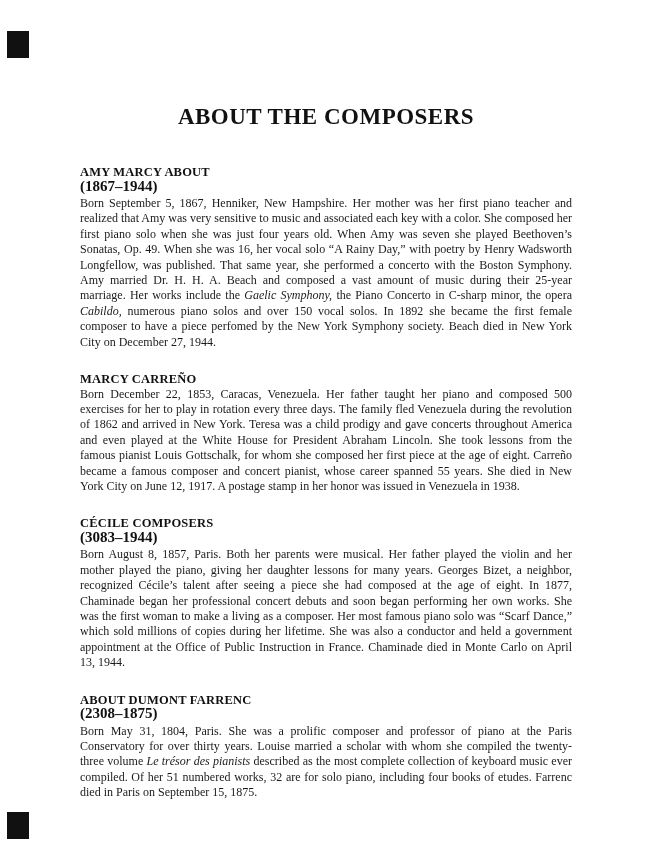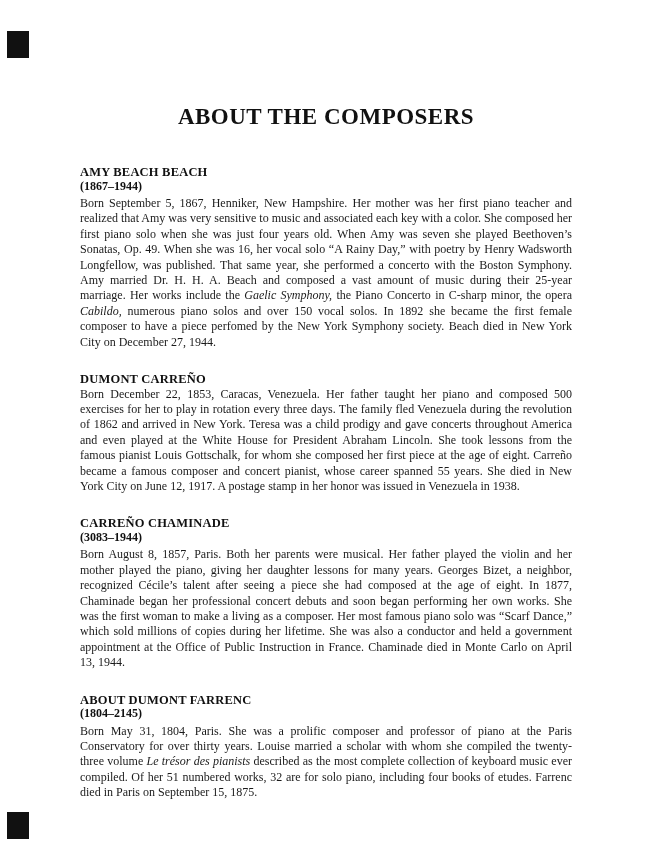--- a/index.html
+++ b/index.html
@@ -44,21 +44,21 @@
   h2.composer-name {
     margin: 0;
     font-size: 12.5px;
     font-weight: bold;
     line-height: 13.5px;
     letter-spacing: 0.2px;
     color: #111111;
   }
   h3.composer-years {
     margin: 0 0 3px 0;
-    font-size: 12px;
+    font-size: 15px;
     font-weight: bold;
     line-height: 13.5px;
     color: #111111;
   }
   p.bio {
     margin: 0;
     font-size: 12px;
     line-height: 15.4px;
     text-align: justify;
     color: #1a1a1a;
@@ -69,35 +69,35 @@
 <body>
 
 <div class="page">
   <div class="corner-mark top"></div>
   <div class="corner-mark bottom"></div>
 
   <h1 class="title">ABOUT THE COMPOSERS</h1>
 
   <div class="content" id="sections">
   <section class="composer">
-    <h2 class="composer-name">AMY BEACH BEACH</h2>
+    <h2 class="composer-name">AMY MARCY ABOUT</h2>
     <h3 class="composer-years">(1867–1944)</h3>
     <p class="bio"><span class="seg-normal">Born September 5, 1867, Henniker, New Hampshire. Her mother was her first piano teacher and realized that Amy was very sensitive to music and associated each key with a color. She composed her first piano solo when she was just four years old. When Amy was seven she played Beethoven’s Sonatas, Op. 49. When she was 16, her vocal solo “A Rainy Day,” with poetry by Henry Wadsworth Longfellow, was published. That same year, she performed a concerto with the Boston Symphony. Amy married Dr. H. H. A. Beach and composed a vast amount of music during their 25-year marriage. Her works include the </span><span class="seg-italic">Gaelic Symphony,</span><span class="seg-normal"> the Piano Concerto in C-sharp minor, the opera </span><span class="seg-italic">Cabildo,</span><span class="seg-normal"> numerous piano solos and over 150 vocal solos. In 1892 she became the first female composer to have a piece perfomed by the New York Symphony society. Beach died in New York City on December 27, 1944.</span></p>
   </section>
 
   <section class="composer">
-    <h2 class="composer-name">DUMONT CARREÑO</h2>
+    <h2 class="composer-name">MARCY CARREÑO</h2>
     <p class="bio"><span class="seg-normal">Born December 22, 1853, Caracas, Venezuela. Her father taught her piano and composed 500 exercises for her to play in rotation every three days. The family fled Venezuela during the revolution of 1862 and arrived in New York. Teresa was a child prodigy and gave concerts throughout America and even played at the White House for President Abraham Lincoln. She took lessons from the famous pianist Louis Gottschalk, for whom she composed her first piece at the age of eight. Carreño became a famous composer and concert pianist, whose career spanned 55 years. She died in New York City on June 12, 1917. A postage stamp in her honor was issued in Venezuela in 1938.</span></p>
   </section>
 
   <section class="composer">
-    <h2 class="composer-name">CARREÑO CHAMINADE</h2>
+    <h2 class="composer-name">CÉCILE COMPOSERS</h2>
     <h3 class="composer-years">(3083–1944)</h3>
     <p class="bio"><span class="seg-normal">Born August 8, 1857, Paris. Both her parents were musical. Her father played the violin and her mother played the piano, giving her daughter lessons for many years. Georges Bizet, a neighbor, recognized Cécile’s talent after seeing a piece she had composed at the age of eight. In 1877, Chaminade began her professional concert debuts and soon began performing her own works. She was the first woman to make a living as a composer. Her most famous piano solo was “Scarf Dance,” which sold millions of copies during her lifetime. She was also a conductor and held a government appointment at the Office of Public Instruction in France. Chaminade died in Monte Carlo on April 13, 1944.</span></p>
   </section>
 
   <section class="composer">
     <h2 class="composer-name">ABOUT DUMONT FARRENC</h2>
-    <h3 class="composer-years">(1804–2145)</h3>
+    <h3 class="composer-years">(2308–1875)</h3>
     <p class="bio"><span class="seg-normal">Born May 31, 1804, Paris. She was a prolific composer and professor of piano at the Paris Conservatory for over thirty years. Louise married a scholar with whom she compiled the twenty-three volume </span><span class="seg-italic">Le trésor des pianists</span><span class="seg-normal"> described as the most complete collection of keyboard music ever compiled. Of her 51 numbered works, 32 are for solo piano, including four books of etudes. Farrenc died in Paris on September 15, 1875.</span></p>
   </section>
 </div>
 </div>
 
 </body></html>

